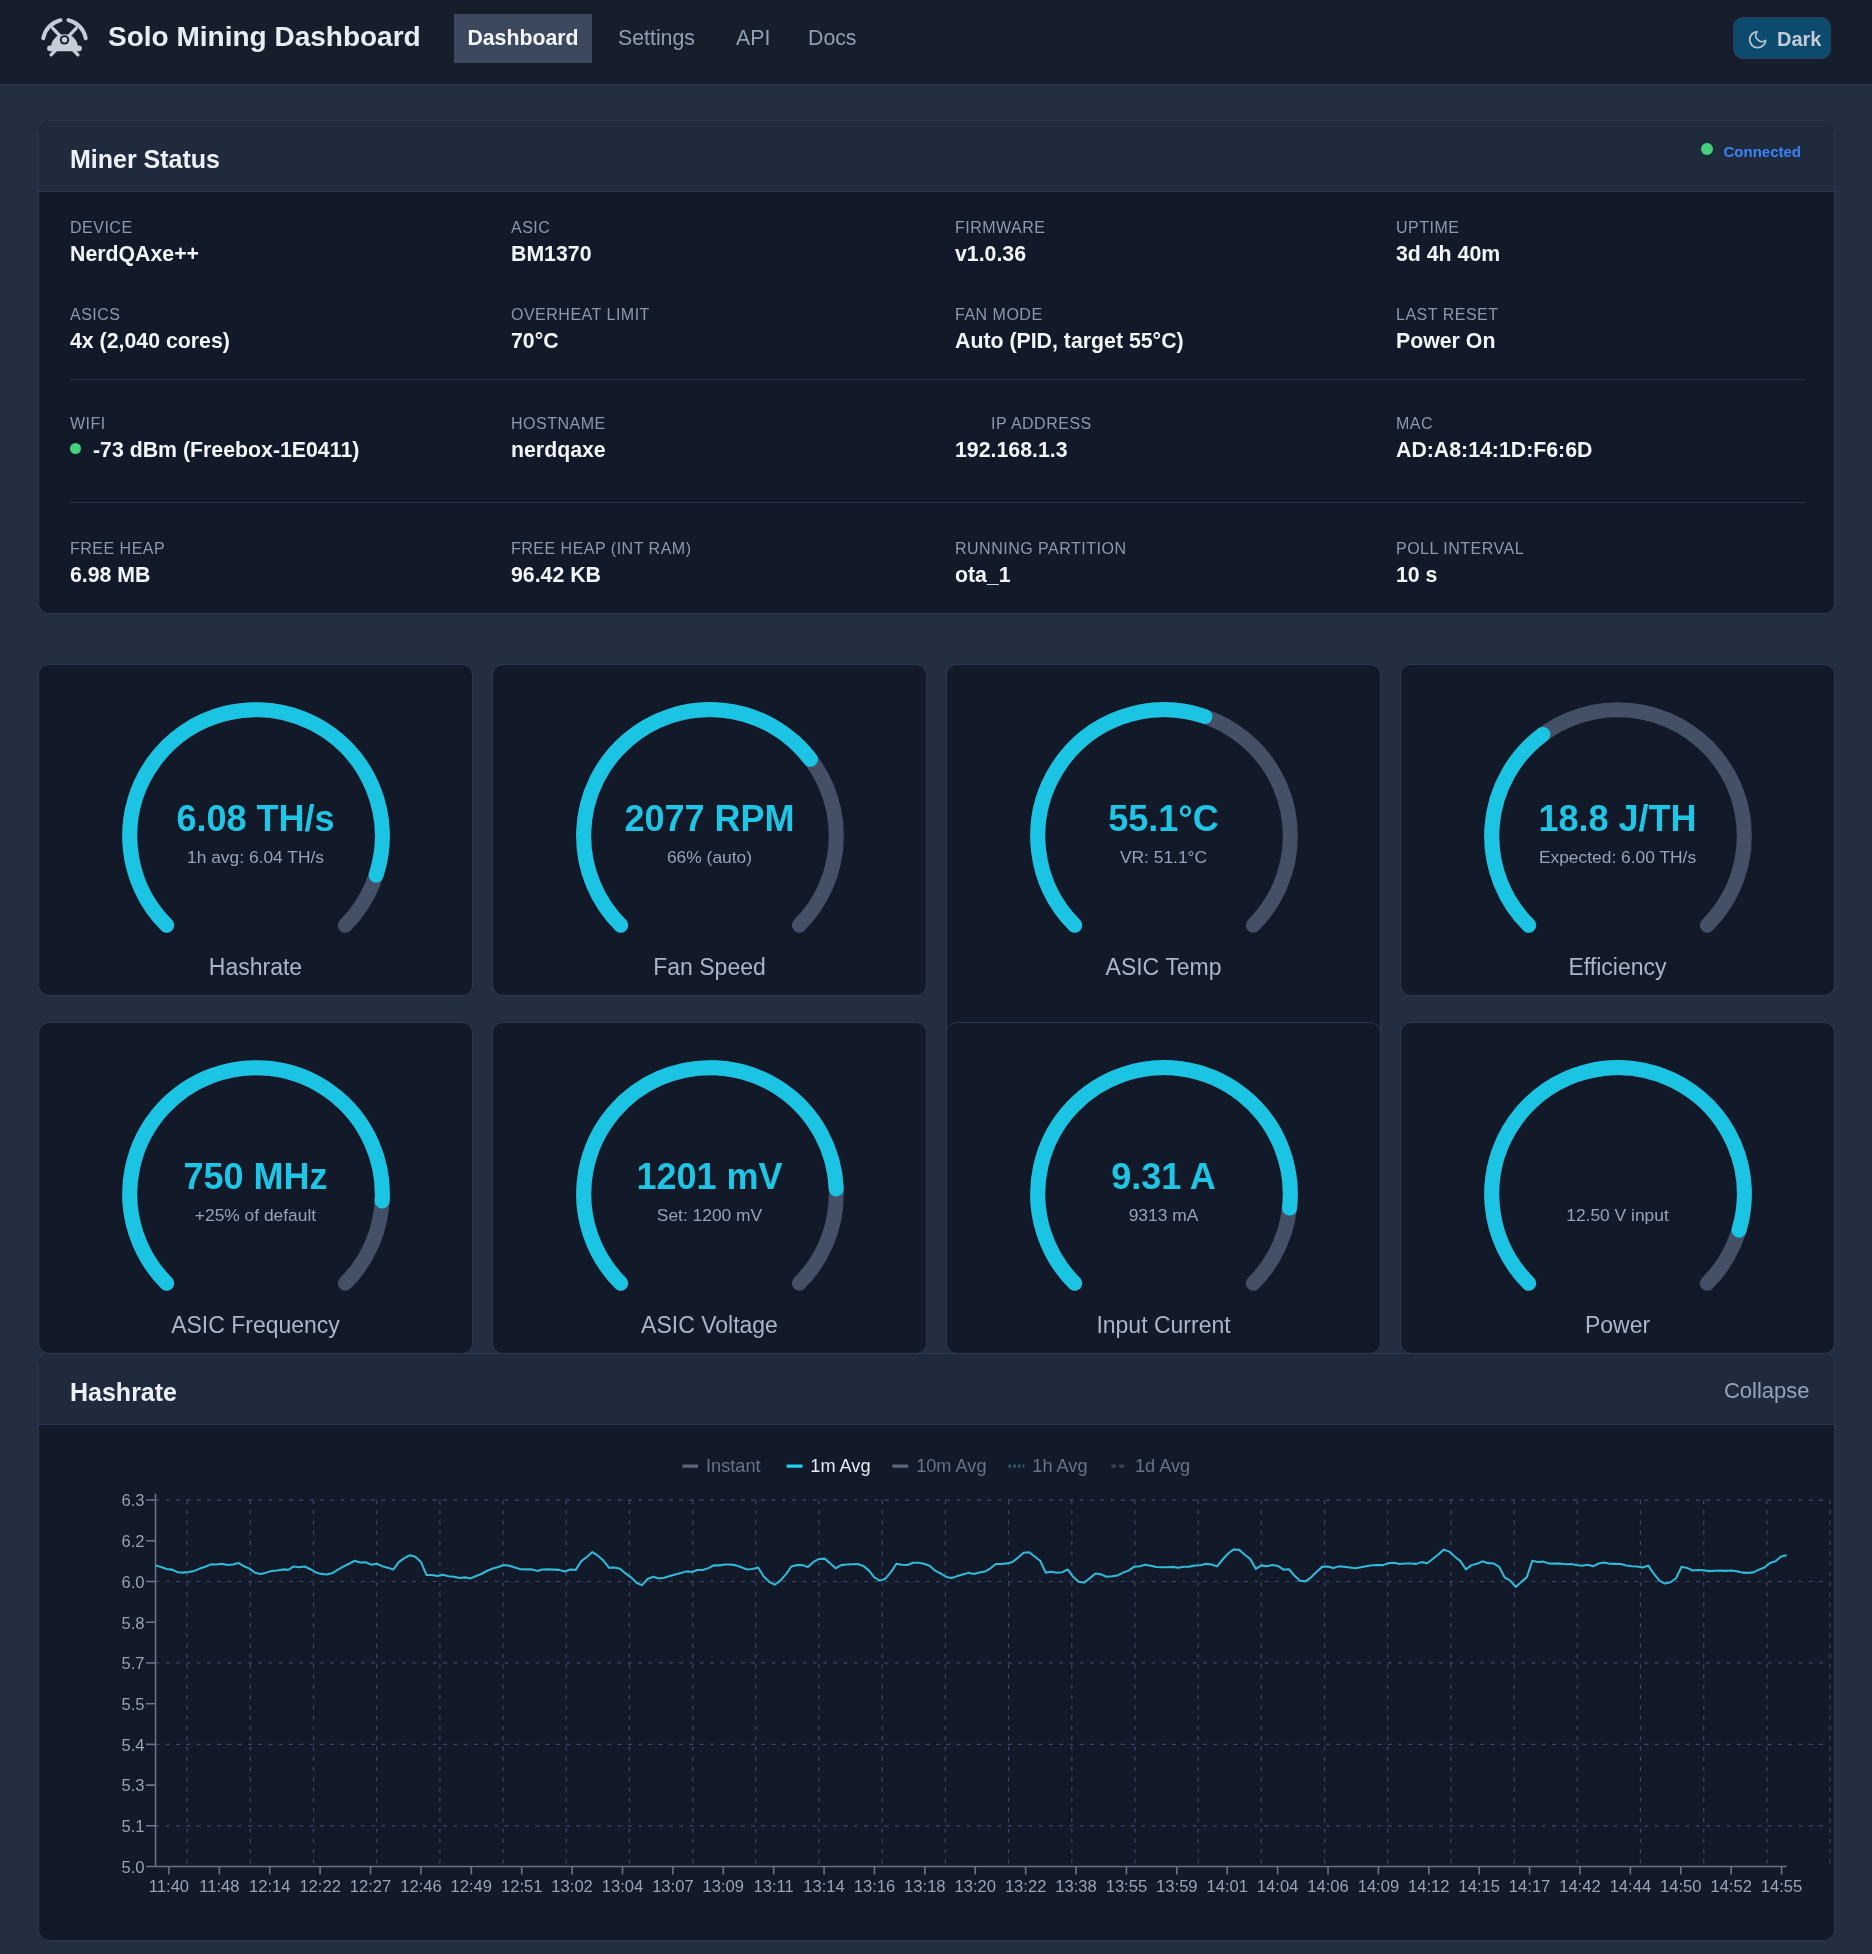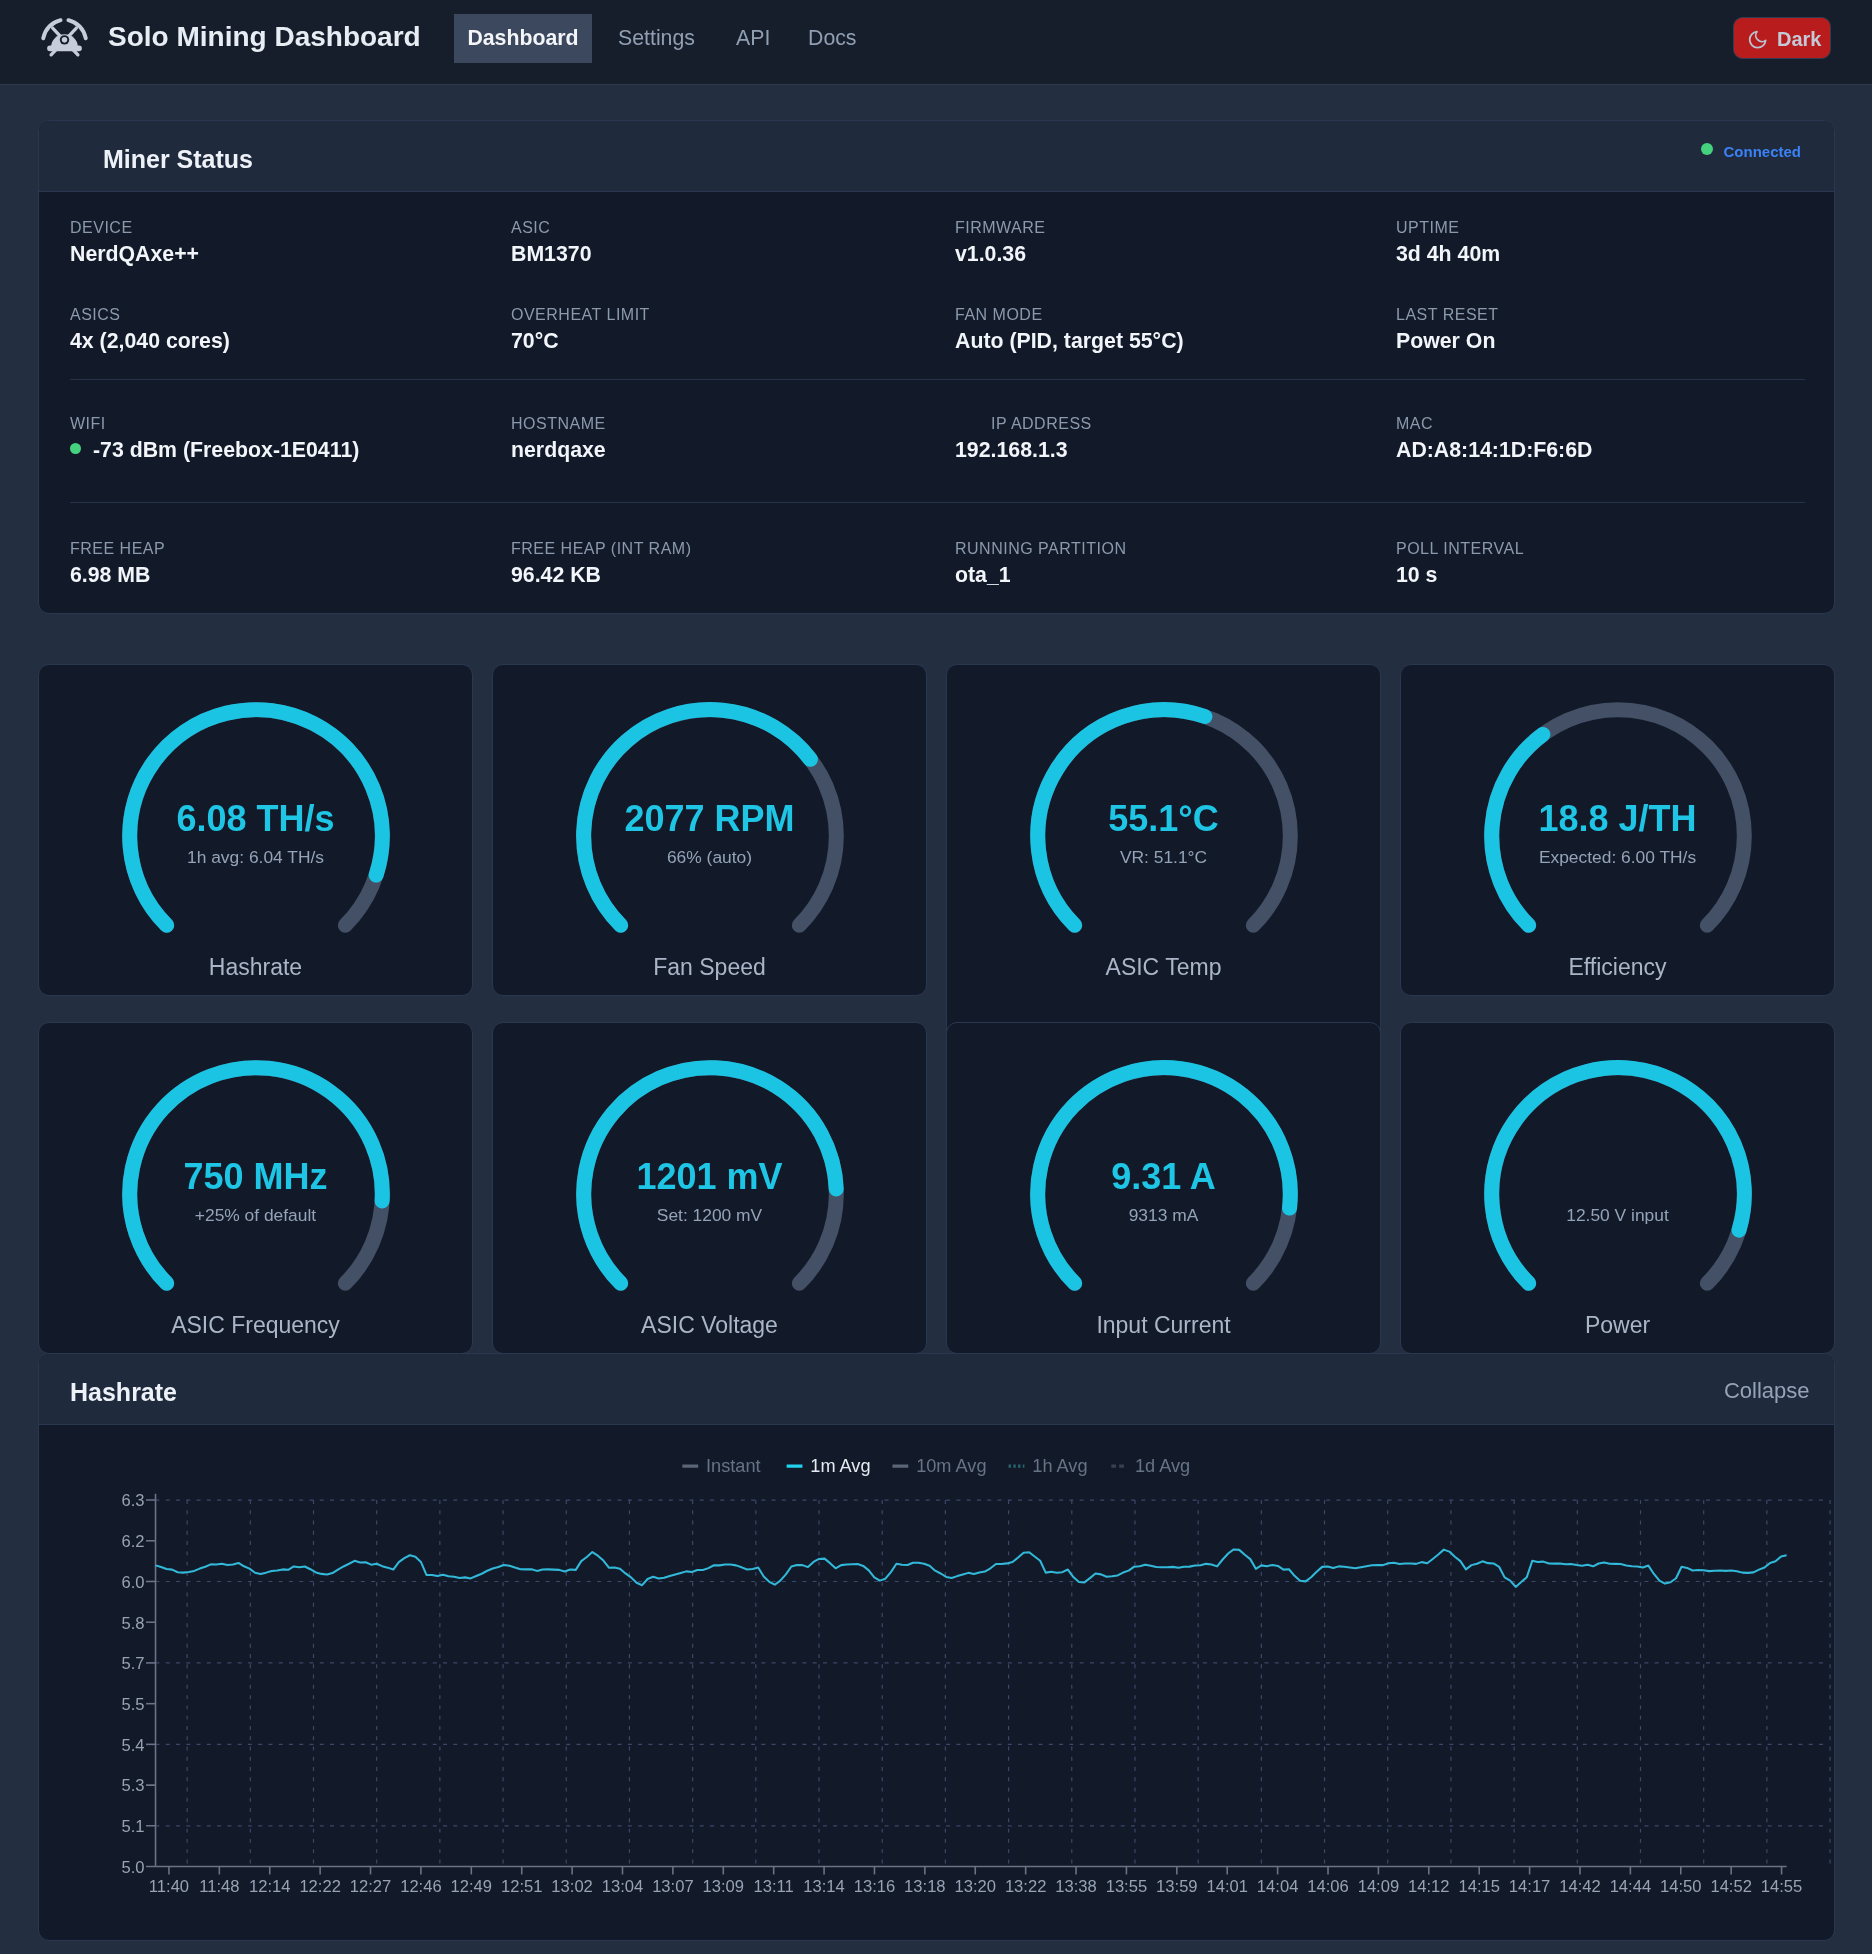--- a/index.html
+++ b/index.html
@@ -5,28 +5,28 @@
 html,body { width:1873px; height:1955px; background:#232e40; font-family:"Liberation Sans", sans-serif; }
 #page { position:relative; width:1873px; height:1955px; background:#232e40; overflow:hidden; }
 
 
 #nav { position:absolute; left:0; top:0; width:1873px; height:85px; background:#161e2c; border-bottom:1.6px solid #2e3a4e; }
 #logo { position:absolute; left:40px; top:16.6px; }
 #title { position:absolute; left:108px; top:21.3px; font-size:28px; font-weight:700; color:#e8edf4; line-height:32px; }
 .navbtn { position:absolute; top:14.2px; height:49px; line-height:49px; font-size:21.3px; color:#919fb2; font-weight:500; }
 #nb1 { left:454px; width:138px; background:#3c485d; border-radius:0; text-align:center; color:#f3f5f8; font-weight:600; }
 #nb2 { left:618px; } #nb3 { left:736px; } #nb4 { left:808px; }
-#darkbtn { position:absolute; left:1733px; top:17.4px; width:98px; height:42px; background:#b91c1c; border:0.8px solid #313d52; border-radius:9.5px; }
+#darkbtn { position:absolute; left:1733px; top:17.4px; width:98px; height:42px; background:#0c4a6e; border:0.8px solid #313d52; border-radius:9.5px; }
 #darkbtn svg { position:absolute; left:12.6px; top:10.3px; }
 #darkbtn span { position:absolute; left:43px; top:9.5px; font-size:20px; color:#c3cbd8; font-weight:600; }
 
 
 #status { position:absolute; left:38px; top:120px; width:1797px; height:494px; background:#121a29; border:0.8px solid #293750; border-radius:11px; overflow:hidden; }
 #status .band { position:absolute; left:0; top:0; width:100%; height:71px; background:#1f2a3c; border-bottom:0.8px solid #293750; }
-#status .band h2 { position:absolute; left:31px; top:24px; font-size:25px; font-weight:700; color:#eef2f8;margin-left:33px; }
+#status .band h2 { position:absolute; left:31px; top:24px; font-size:25px; font-weight:700; color:#eef2f8; }
 #conn { position:absolute; right:33px; top:22px; font-size:15px; color:#3b82f6; font-weight:700; }
 #conn .dot2 { display:inline-block; width:12px; height:12px; border-radius:50%; background:#45d27f; margin-right:10.3px; vertical-align:1.6px; }
 .flabel { position:absolute; font-size:16px; color:#8b99ad; letter-spacing:0.5px; font-weight:500; }
 .fval { position:absolute; font-size:21.3px; color:#f2f5f9; font-weight:700; }
 .fval .dot { display:inline-block; width:11px; height:11px; border-radius:50%; background:#45d27f; margin-right:12px; vertical-align:3.2px; }
 .sep { position:absolute; left:31px; width:1735px; height:0.8px; background:#263248; }
 
 
 .gcard { position:absolute; background:#121a29; border:0.8px solid #293750; border-radius:11px;margin-top:24px; }
 .gwrap { position:absolute; left:50%; top:20.5px; margin-left:-150px; }

